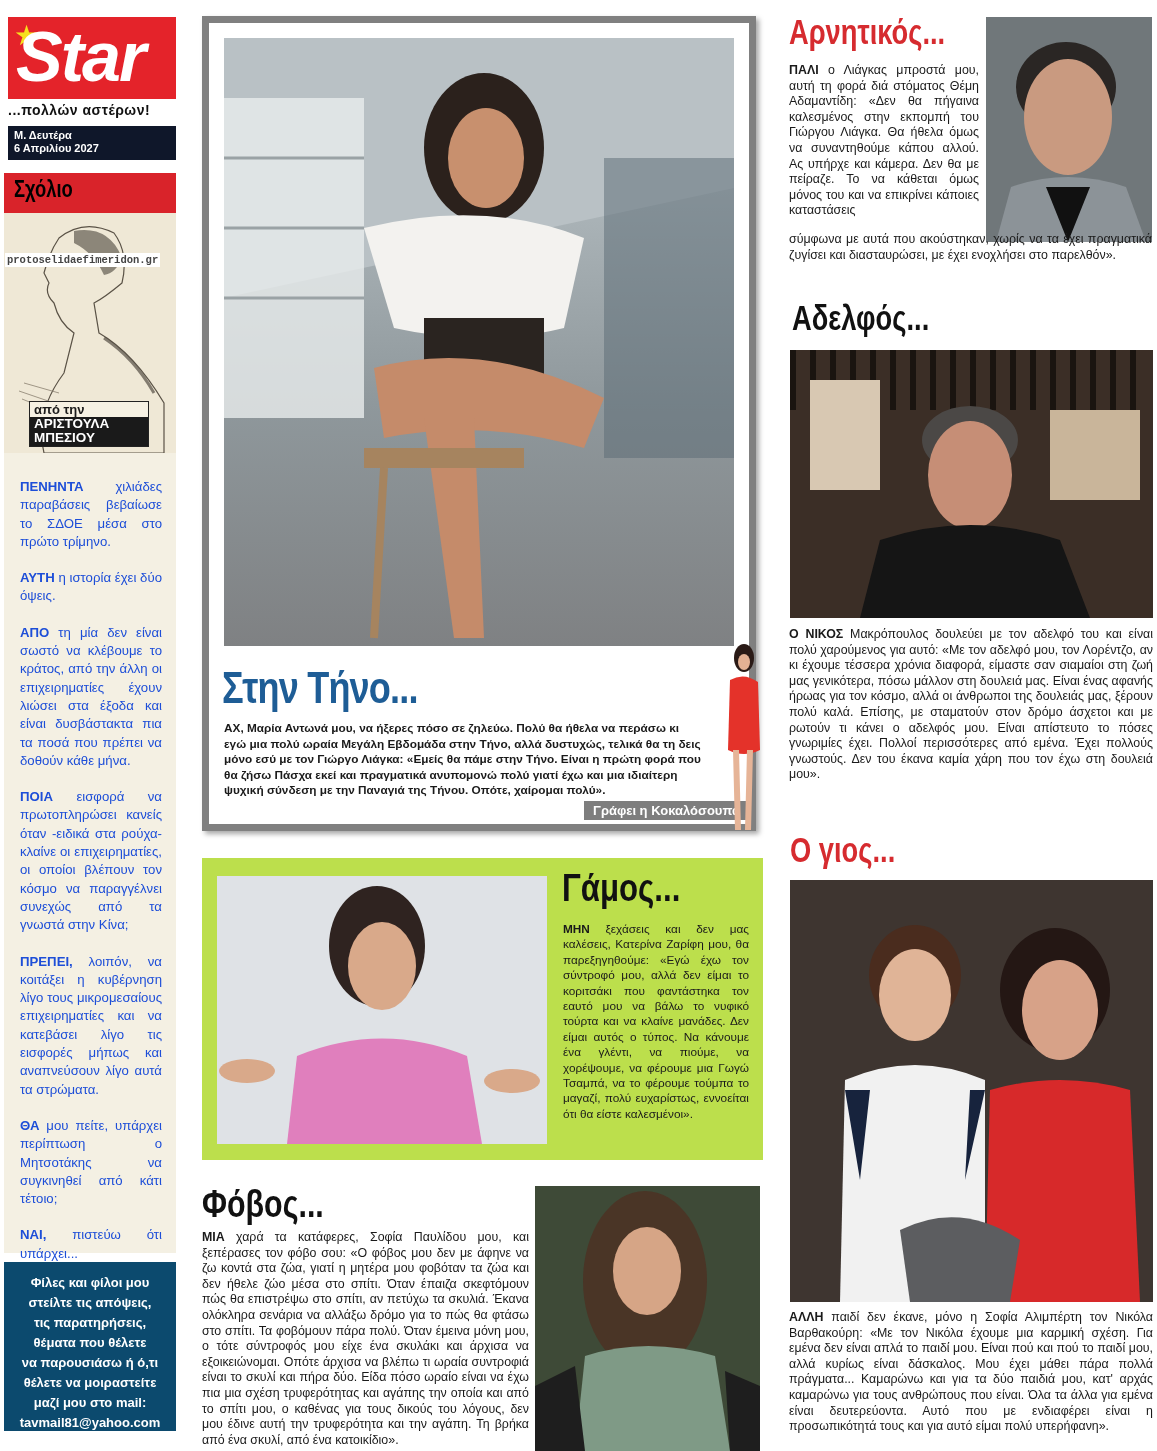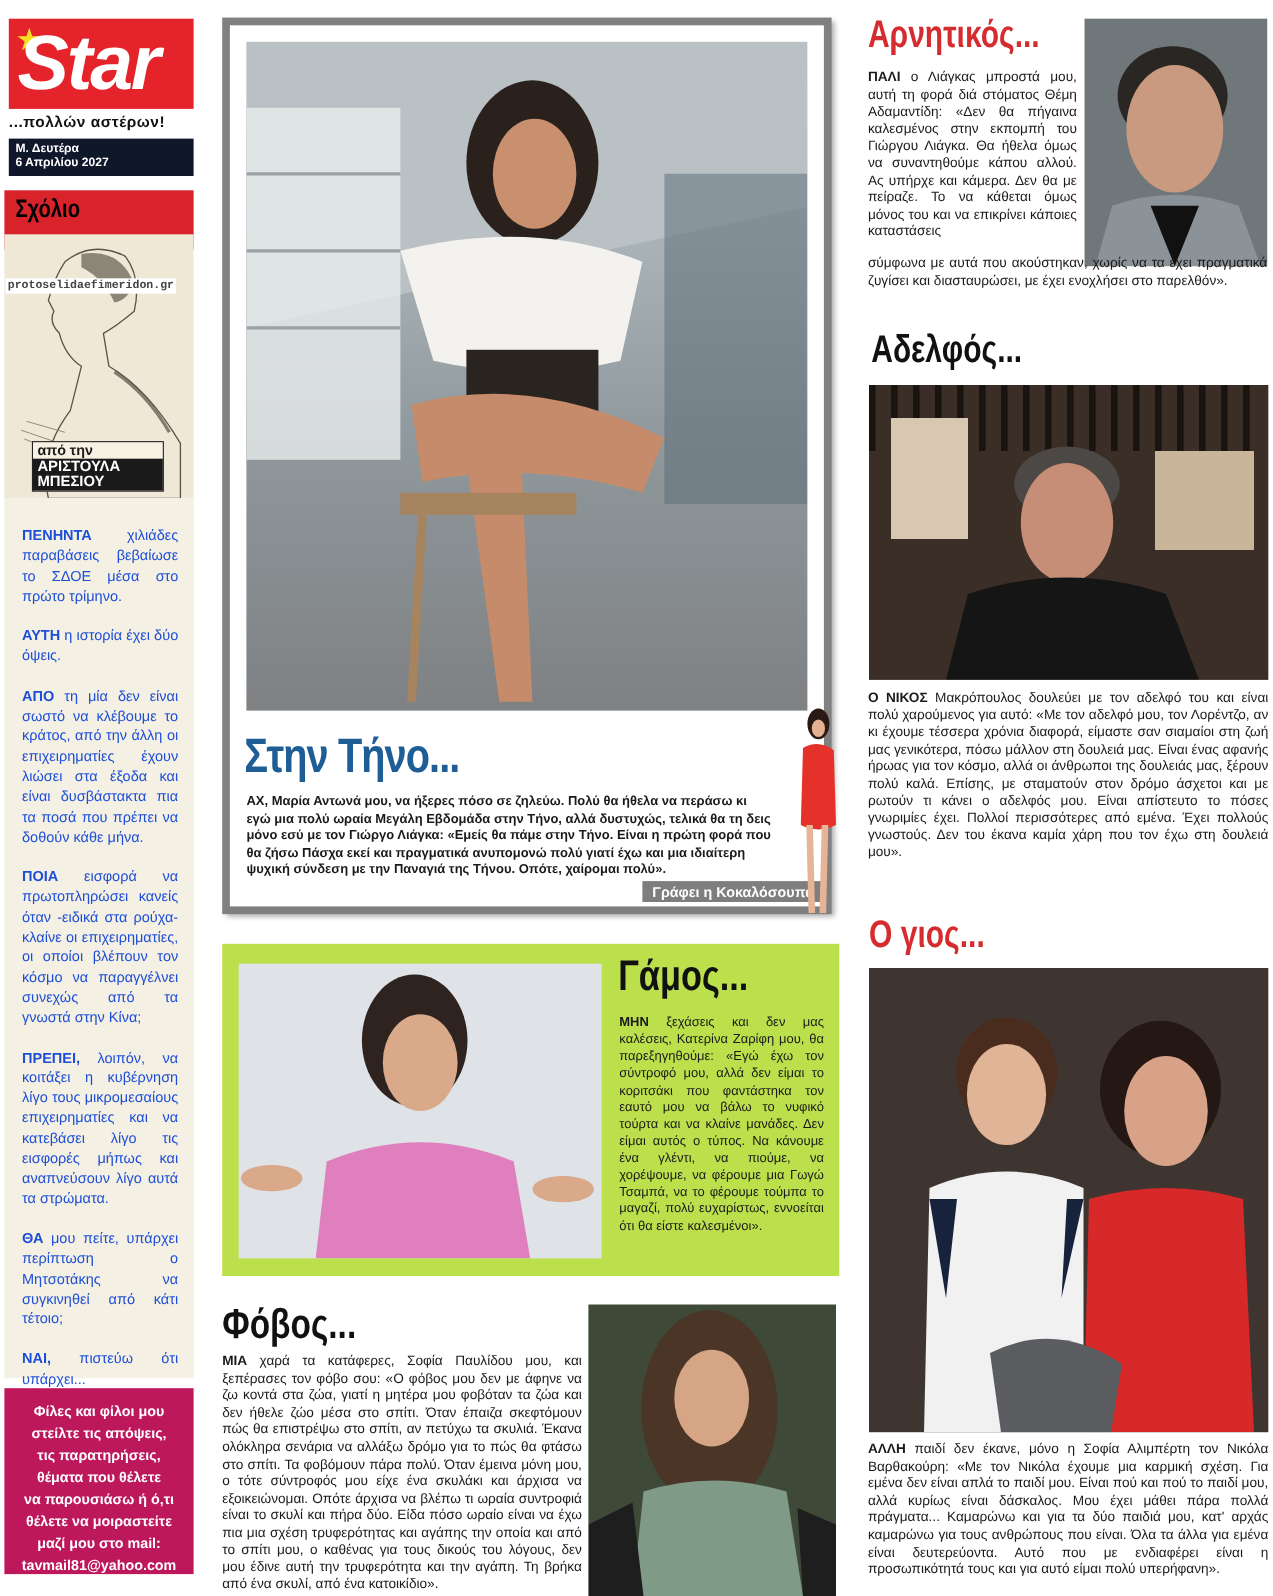--- a/index.html
+++ b/index.html
@@ -16,21 +16,21 @@
   #datebox { left: 8px; top: 126px; width: 168px; height: 34px; background: #0f172a; color: #fff; padding: 3px 6px; font-size: 11px; line-height: 13px; font-weight: bold; }
   #scholio-bar { left: 4px; top: 173px; width: 172px; height: 54px; background: #d9232a; color: #000000; font-size: 23px; font-weight: bold; padding: 3px 10px; }
   #sketch { left: 4px; top: 213px; width: 172px; height: 240px; background: #efe8d6; overflow: hidden; }
   #sketch svg { position: absolute; left: 0; top: 0; }
   #watermark { left: 5px; top: 241px; background: #fff; color: #444; font-family: Liberation Mono, monospace; font-size: 10.5px; font-weight: bold; padding: 1px 2px; margin-top: 12px; }
   #byline { left: 29px; top: 401px; width: 120px; border: 1px solid #222; background: #f6f1e3; }
   #byline .apo { font-size: 13px; font-weight: bold; padding: 0 4px; line-height: 15px; }
   #byline .name { background: #1a1a1a; color: #fff; font-size: 13.5px; font-weight: bold; padding: 0 4px 1px; line-height: 14px; }
   #col-text { left: 4px; top: 453px; width: 172px; height: 800px; background: #f4f0e3; padding: 25px 14px 0 16px; }
   #col-text p { font-size: 13.2px; line-height: 18.3px; margin-bottom: 18px; text-align: justify; color: #1d4ed8; }
-  #mailbox { left: 4px; top: 1262px; width: 172px; height: 169px; background: #be185d; color: #fff; text-align: center; font-size: 13px; font-weight: bold; line-height: 20px; padding: 11px 4px; }
+  #mailbox { left: 4px; top: 1262px; width: 172px; height: 169px; background: #0c4a6e; color: #fff; text-align: center; font-size: 13px; font-weight: bold; line-height: 20px; padding: 11px 4px; }
 
   
   #frame { left: 202px; top: 16px; width: 554px; height: 815px; background: #808080; padding: 7px; box-shadow: 3px 3px 5px rgba(0,0,0,.35); }
   #frame-inner { width: 100%; height: 100%; background: #fff; position: relative; }
   #main-photo { position: absolute; left: 15px; top: 15px; width: 510px; height: 608px; overflow: hidden; background: linear-gradient(180deg,#c7cccf 0%,#a9b2b6 30%,#8f989c 60%,#7f8183 100%); }
   #tino-title { position: absolute; left: 13px; top: 640px; font-size: 44px; color: #1e5d96; font-weight: bold; letter-spacing: -1px; transform: scaleX(0.82); transform-origin: left center; }
   #tino-text { position: absolute; left: 15px; top: 698px; width: 480px; font-size: 11.8px; line-height: 15.6px; font-weight: bold; color: #1a1a1a; }
   #grafei { position: absolute; right: 0; bottom: 4px; background: #7e7e7e; color: #fff; font-weight: bold; font-size: 13px; padding: 2px 9px; }
   #doll { left: 718px; top: 640px; width: 50px; height: 200px; }
 

